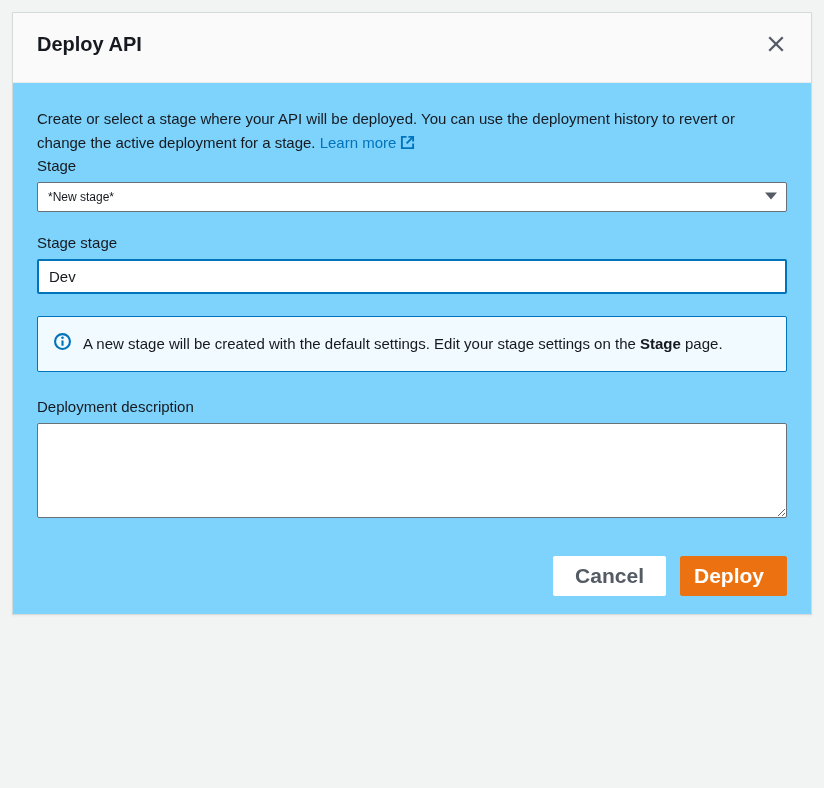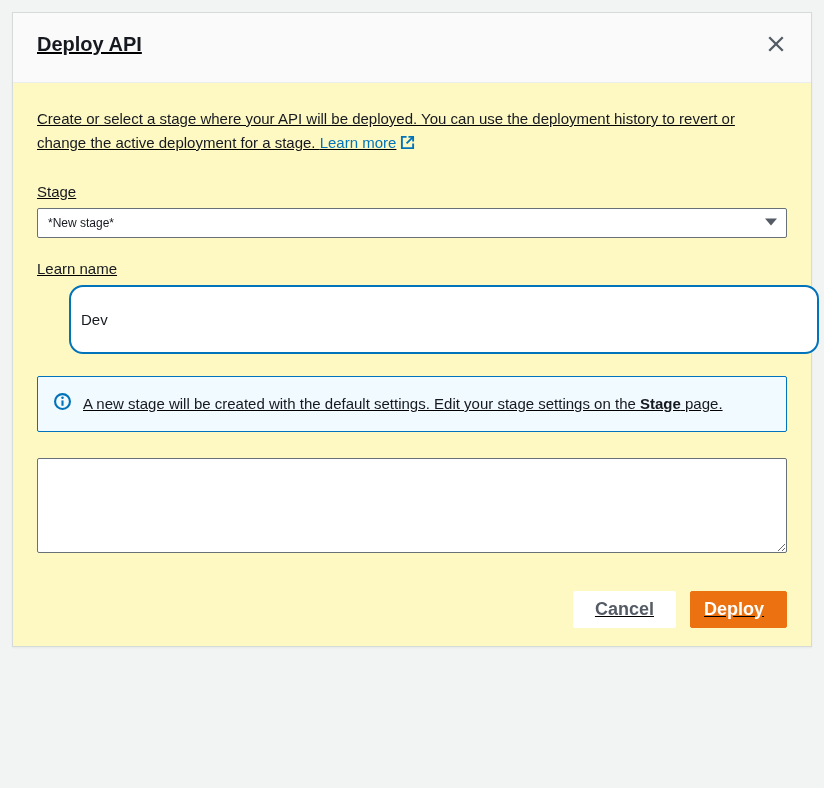--- a/index.html
+++ b/index.html
@@ -12,24 +12,23 @@
       background: #f2f3f3;
       width: 824px;
       height: 788px;
       position: relative;
     }
     .modal {
       position: absolute;
       top: 12px;
       left: 12px;
       right: 12px;
-      background: #fef9c3;
+      background: #7dd3fc;
       border: 1px solid #d5dbdb;
       box-shadow: 0 1px 2px rgba(0,0,0,0.05);
-      text-decoration: underline;
     }
     .modal-header {
       background: #fafafa;
       border-bottom: 1px solid #eaeded;
       padding: 20px 24px 24px 24px;
       display: flex;
       justify-content: space-between;
       align-items: flex-start;
     }
     .modal-title {
@@ -51,21 +50,20 @@
       width: 18px;
       height: 18px;
     }
     .modal-body {
       padding: 24px 24px 20px 24px;
     }
     .description {
       font-size: 15px;
       line-height: 1.6;
       color: #16191f;
-      margin-bottom: 26px;
     }
     .learn-more-link {
       color: #0073bb;
       text-decoration: none;
       cursor: pointer;
     }
     .external-icon {
       display: inline-block;
       vertical-align: -2px;
       margin-left: 4px;
@@ -105,28 +103,27 @@
       transform: translateY(-50%);
       pointer-events: none;
     }
     .select-caret svg {
       width: 12px;
       height: 12px;
       fill: #545b64;
     }
     .text-input {
       width: 100%;
-      padding: 24px 10px;
+      padding: 7px 10px;
       font-size: 15px;
       border: 2px solid #0073bb;
-      border-radius: 14px;
+      border-radius: 2px;
       font-family: inherit;
       color: #16191f;
       outline: none;
-      margin-left: 32px;
     }
     .info-box {
       background: #f1faff;
       border: 1px solid #0073bb;
       border-radius: 2px;
       padding: 14px 16px;
       display: flex;
       gap: 12px;
       margin-bottom: 26px;
       margin-top: 12px;
@@ -158,21 +155,21 @@
       min-height: 95px;
     }
     .modal-footer {
       padding: 14px 24px 18px 24px;
       display: flex;
       justify-content: flex-end;
       gap: 14px;
     }
     .btn {
       font-family: inherit;
-      font-size: 18px;
+      font-size: 21px;
       font-weight: 700;
       padding: 7px 22px;
       border-radius: 2px;
       cursor: pointer;
     }
     .btn-cancel {
       background: #ffffff;
       border: none;
       color: #545b64;
     }
@@ -214,38 +211,39 @@
         <input type="text" readonly="" class="select-input" value="*New stage*" style="">
         <span class="select-caret">
           <svg viewBox="0 0 10 6">
               <polygon points="0,0 10,0 5,6"></polygon>
             </svg>
         </span>
       </div>
     </div>
 
     <div class="form-group">
-      <label class="form-label">Learn name</label>
+      <label class="form-label">Stage stage</label>
       <input type="text" class="text-input" value="Dev" style="">
     </div>
 
     <div class="info-box">
       <span class="info-icon">
         <svg viewBox="0 0 16 16">
           <circle cx="8" cy="8" r="7" fill="none" stroke="#0073bb" stroke-width="2"></circle>
           <circle cx="8" cy="4.5" r="1.2" fill="#0073bb"></circle>
           <rect x="7" y="7" width="2" height="5" fill="#0073bb"></rect>
         </svg>
       </span>
       <p class="info-text">
         <span>A new stage will be created with the default settings. Edit your stage settings on the </span><strong>Stage</strong><span> page.</span>
       </p>
     </div>
 
     <div class="form-group" style="margin-bottom:0;">
+      <label class="form-label">Deployment description</label>
       <textarea class="textarea-input" style=""></textarea>
     </div>
   </div>
 
   <div class="modal-footer">
     <button class="btn btn-cancel">Cancel</button>
     <button class="btn btn-primary">Deploy</button>
   </div>
 </div>
 

